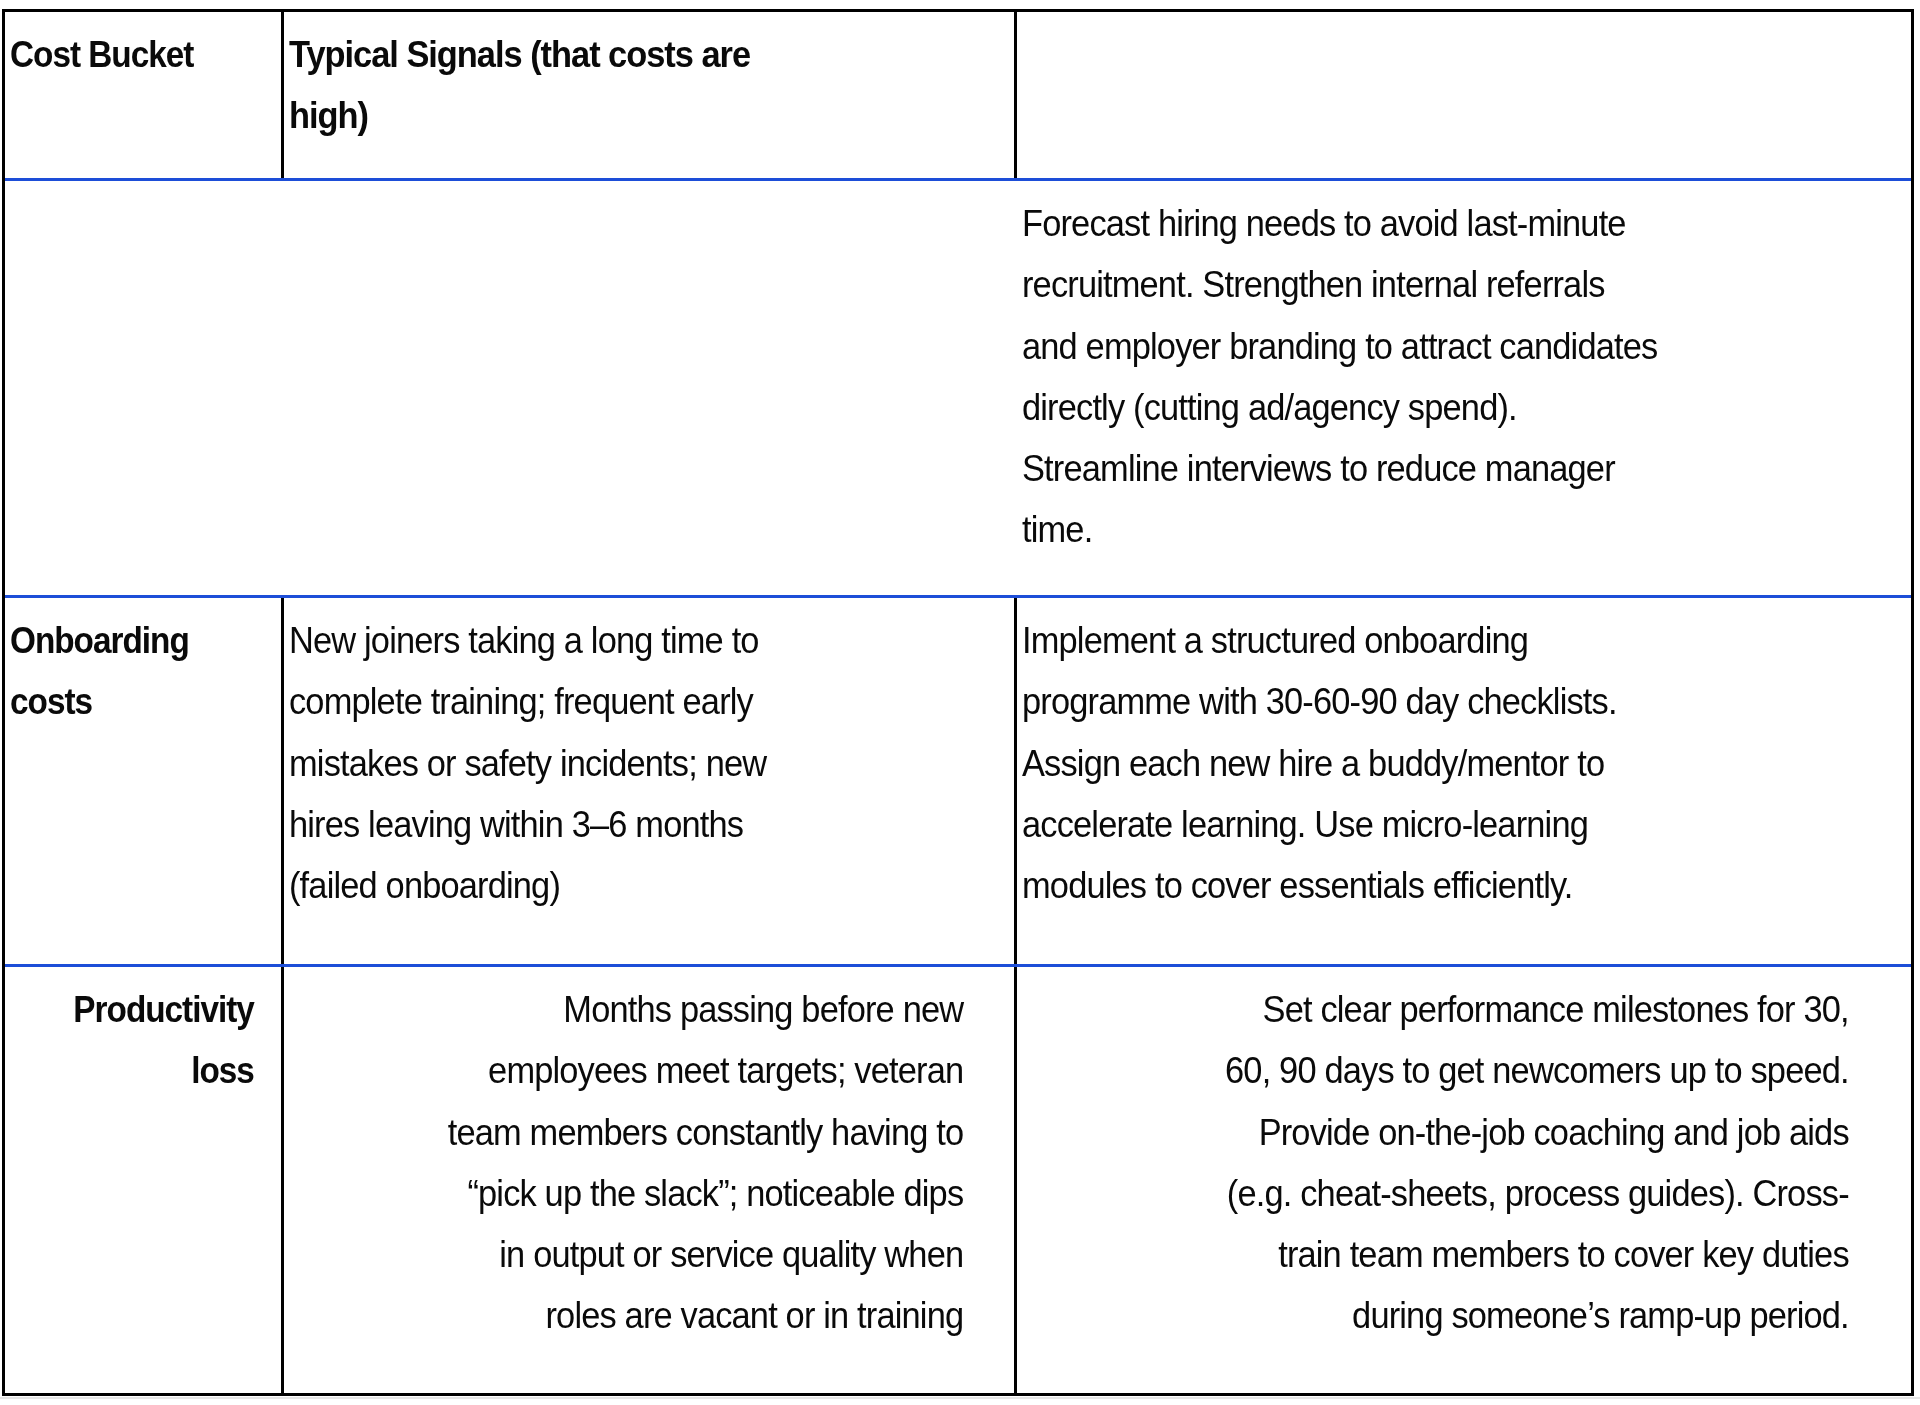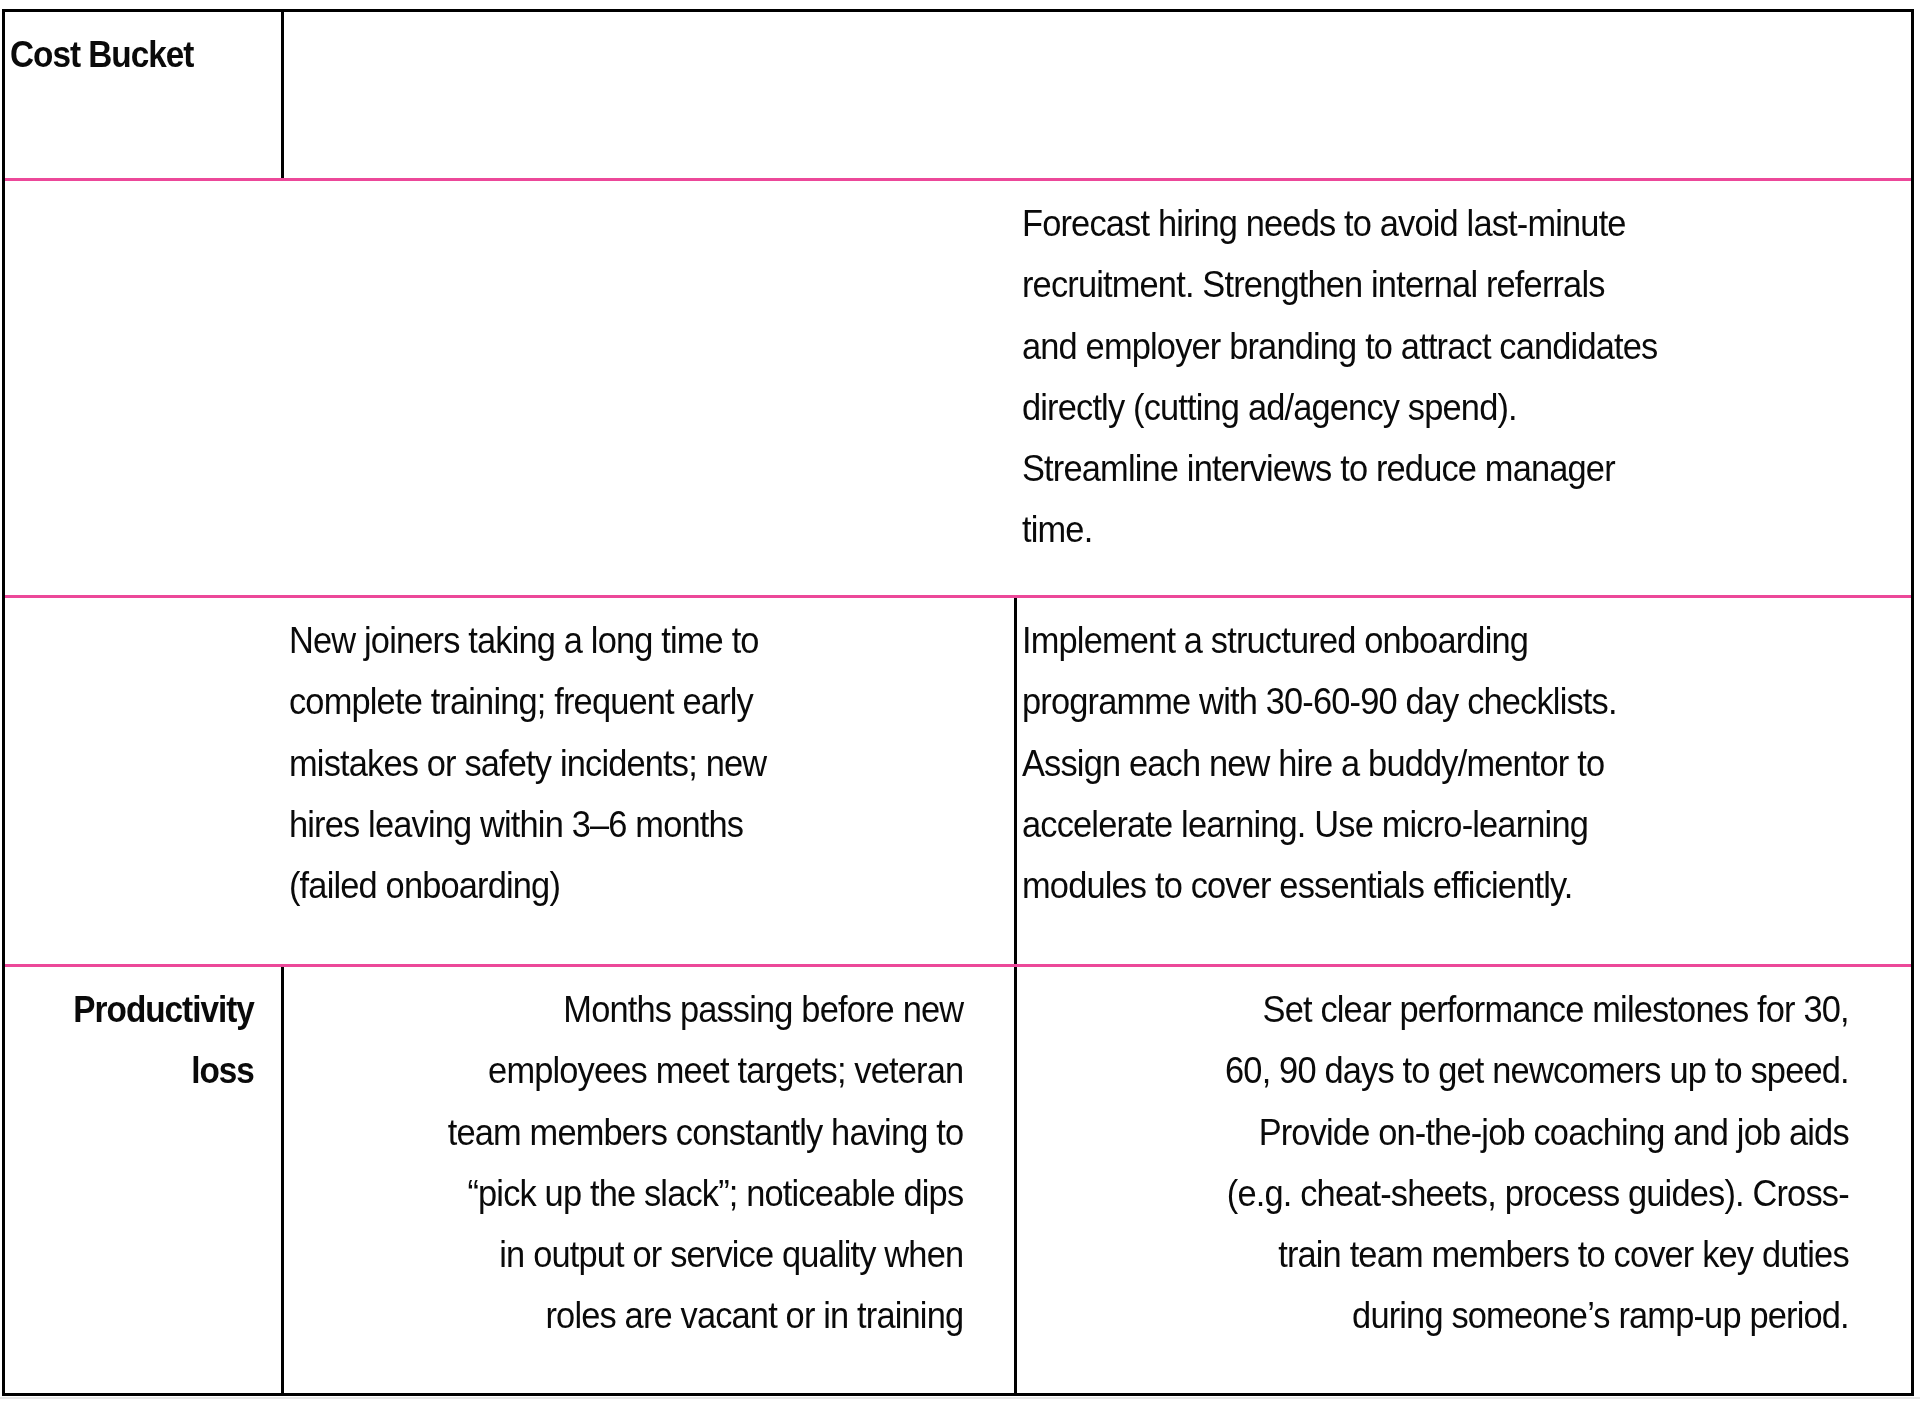--- a/index.html
+++ b/index.html
@@ -23,21 +23,21 @@
     height: 1387px;
     box-sizing: border-box;
     border: 3px solid #000;
     background: #fff;
   }
   .row {
     position: absolute;
     left: 0;
     width: 100%;
     box-sizing: border-box;
-    border-bottom: 3px solid #ec4899;
+    border-bottom: 3px solid #1d4ed8;
   }
   .row.last { border-bottom: none; }
   .cell {
     position: absolute;
     top: 0;
     bottom: 0;
     box-sizing: border-box;
     padding: 12px 0 0 5px;
     overflow: hidden;
   }
@@ -66,34 +66,42 @@
 </style>
 </head>
 <body>
 
 <div class="table">
 
   <div class="row" style="top:0;height:169px;">
     <div class="cell c1 bold">
       <span class="line">Cost Bucket</span>
     </div>
+    <div class="cell c2 bold">
+      <span class="line">Typical Signals (that costs are</span>
+      <span class="line">high)</span>
+    </div>
   </div>
 
   <div class="row" style="top:169px;height:417px;">
     <div class="cell c3">
       <span class="line">Forecast hiring needs to avoid last-minute</span>
       <span class="line">recruitment. Strengthen internal referrals</span>
       <span class="line">and employer branding to attract candidates</span>
       <span class="line">directly (cutting ad/agency spend).</span>
       <span class="line">Streamline interviews to reduce manager</span>
       <span class="line">time.</span>
     </div>
   </div>
 
   <div class="row" style="top:586px;height:369px;">
+    <div class="cell c1 bold">
+      <span class="line">Onboarding</span>
+      <span class="line">costs</span>
+    </div>
     <div class="cell c2">
       <span class="line">New joiners taking a long time to</span>
       <span class="line">complete training; frequent early</span>
       <span class="line">mistakes or safety incidents; new</span>
       <span class="line">hires leaving within 3–6 months</span>
       <span class="line">(failed onboarding)</span>
     </div>
     <div class="cell c3">
       <span class="line">Implement a structured onboarding</span>
       <span class="line">programme with 30-60-90 day checklists.</span>

